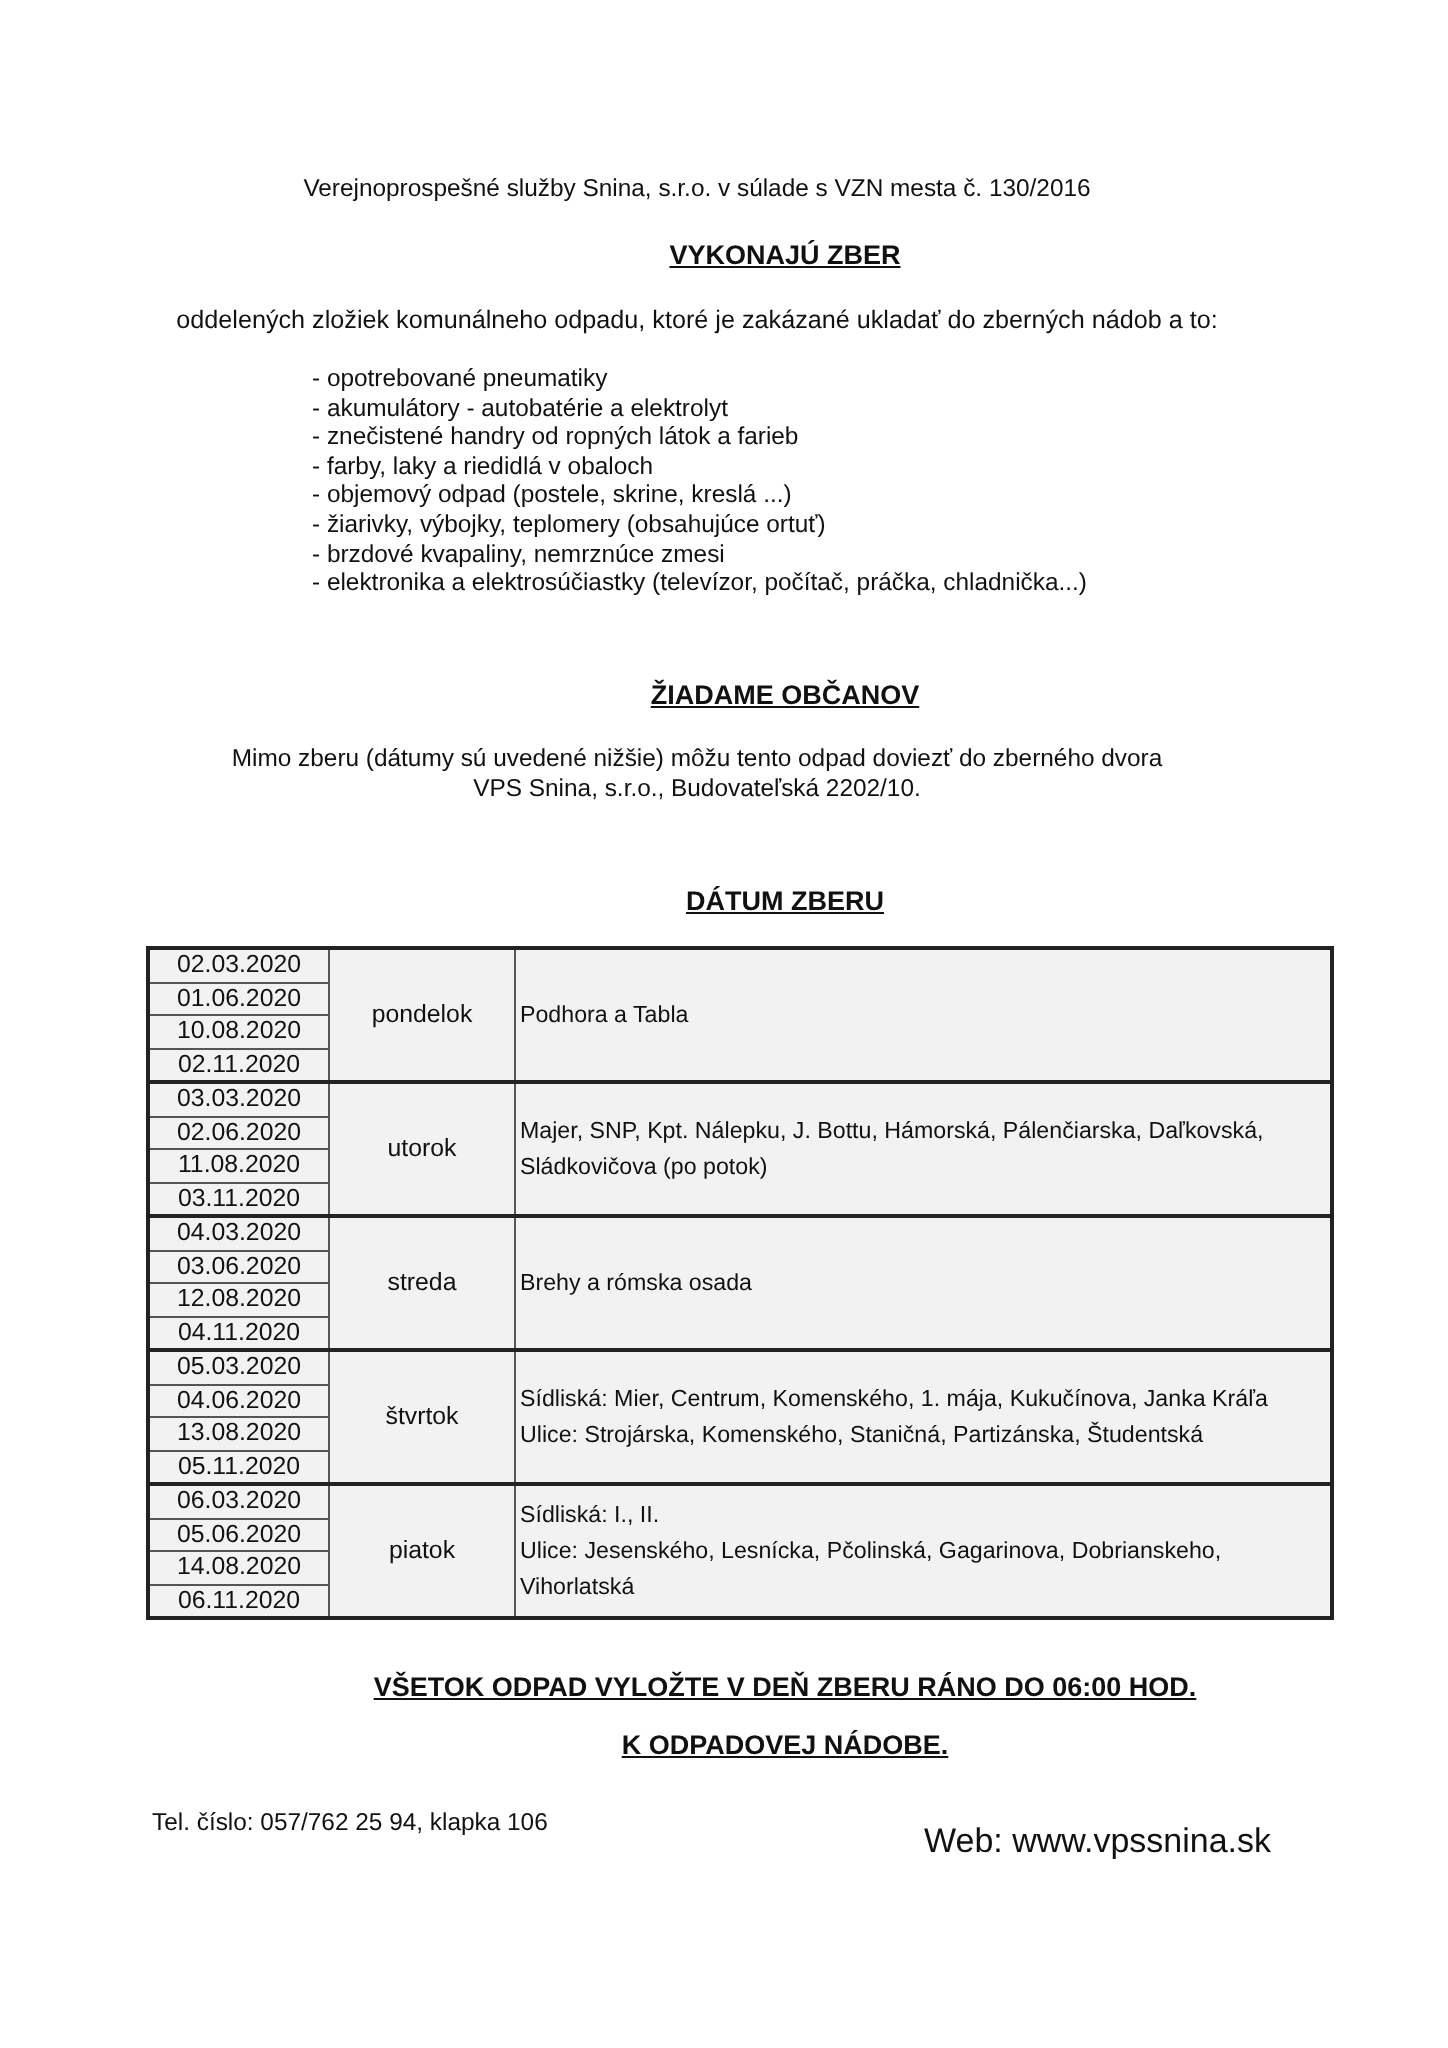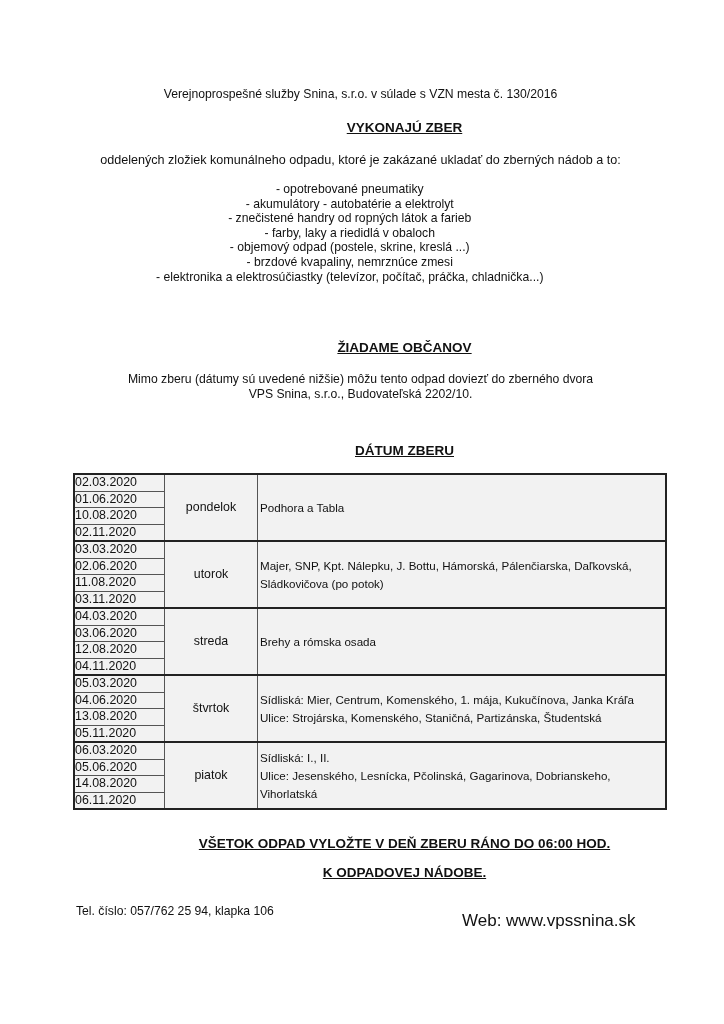--- a/index.html
+++ b/index.html
@@ -1,32 +1,32 @@
 <!DOCTYPE html>
 <html><head>
 <meta charset="utf-8">
 <style>
   html, body { margin:0; padding:0; background:#ffffff; }
   body { width:724px; height:1024px; position:relative; overflow:hidden;
          font-family:"Liberation Sans", sans-serif; color:#111; }
-  .abs { position:absolute;text-align:center; }
-  .center { left:12px; width:697px; text-align:center; }
+  .abs { position:absolute; }
+  .center { left:0; width:697px; text-align:center; }
   .intro { top:87px; font-size:12.2px; }
   .h { font-weight:bold; text-decoration:underline; font-size:13.5px;padding-left:44px; }
   .h1 { top:120px; }
   .sub { top:153px; font-size:12.6px;text-align:center; }
   .list { left:156px; top:182px; font-size:12.2px; line-height:14.6px; }
   .list div { white-space:nowrap; }
   .h2 { top:340px; }
   .para { top:372px; font-size:12.2px; line-height:14.5px; }
   .h3 { top:443px; }
   table.sched { position:absolute; left:73px; top:473px; width:594px;
          border-collapse:collapse; background:#f2f2f2; font-size:12.4px; }
   table.sched td { border:1px solid #555; padding:0; height:15.5px; line-height:15px; }
-  table.sched td.date { width:89px; }
+  table.sched td.date { width:89px; text-align:center; }
   table.sched td.day { width:92px; text-align:center; vertical-align:middle; }
   table.sched td.area { vertical-align:middle; padding-left:2px; font-size:11.6px; line-height:18px; }
   table.sched tr.grp td { border-top:2px solid #222; }
   table.sched { border:2px solid #222; }
   .n1 { top:836px; }
   .n2 { top:865px; }
   .contact { left:76px; top:902px; font-size:12.2px; line-height:18px; }
   .web { left:462px; top:911px; font-size:17px; }
 </style>
 </head>
@@ -35,20 +35,21 @@
 <div class="abs center intro">Verejnoprospešné služby Snina, s.r.o. v súlade s VZN mesta č. 130/2016</div>
 <div class="abs center h h1">VYKONAJÚ ZBER</div>
 <div class="abs center sub">oddelených zložiek komunálneho odpadu, ktoré je zakázané ukladať do zberných nádob a to:</div>
 
 <div class="abs list">
   <div>- opotrebované pneumatiky</div>
   <div>- akumulátory - autobatérie a elektrolyt</div>
   <div>- znečistené handry od ropných látok a farieb</div>
   <div>- farby, laky a riedidlá v obaloch</div>
   <div>- objemový odpad (postele, skrine, kreslá ...)</div>
+  <div>- žiarivky, výbojky, teplomery (obsahujúce ortuť)</div>
   <div>- brzdové kvapaliny, nemrznúce zmesi</div>
   <div>- elektronika a elektrosúčiastky (televízor, počítač, práčka, chladnička...)</div>
 </div>
 
 <div class="abs center h h2">ŽIADAME OBČANOV</div>
 <div class="abs center para">
   <div>Mimo zberu (dátumy sú uvedené nižšie) môžu tento odpad doviezť do zberného dvora</div>
   <div>VPS Snina, s.r.o., Budovateľská 2202/10.</div>
 </div>
 

